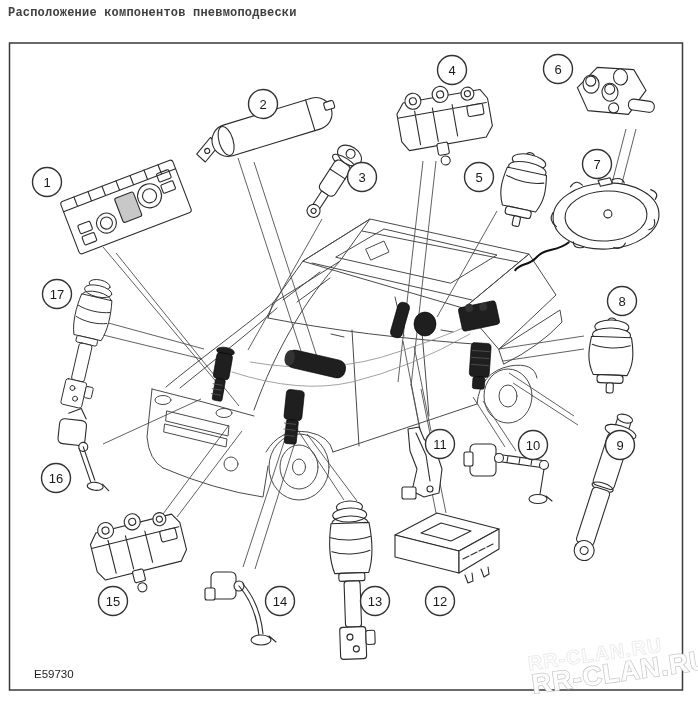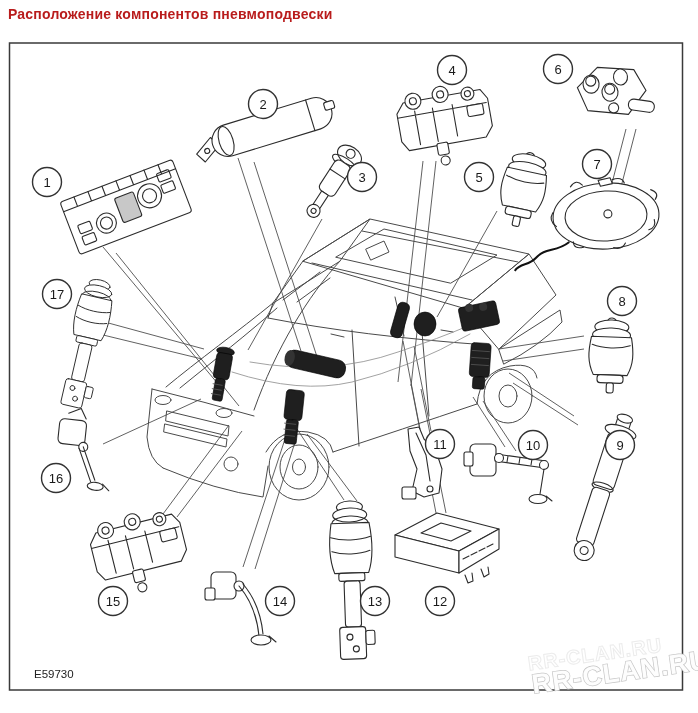--- a/index.html
+++ b/index.html
@@ -1,18 +1,18 @@
 <!DOCTYPE html>
 <html><head>
 <meta charset="utf-8">
 <style>
   html,body{margin:0;padding:0;background:#fff;}
   body{font-family:"Liberation Sans", sans-serif;}
   #page{position:relative;width:698px;height:713px;background:#fff;overflow:hidden;}
-  #fig-title{position:absolute;left:8px;top:6px;margin:0;font-size:14px;font-weight:bold;color:#b91c1c;letter-spacing:0.2px;}
+  #fig-title{position:absolute;left:8px;top:6px;margin:0;font-size:12px;font-weight:bold;color:#404040;letter-spacing:0.2px;font-family:Liberation Mono, monospace;}
   svg{position:absolute;left:0;top:0;}
   .ln{fill:none;stroke:#2b2b2b;stroke-width:1.1;stroke-linecap:round;stroke-linejoin:round;}
   .wt{fill:#ffffff;stroke:#2b2b2b;stroke-width:1.1;stroke-linecap:round;stroke-linejoin:round;}
   .car{fill:none;stroke:#4a4a4a;stroke-width:1;stroke-linecap:round;stroke-linejoin:round;}
   .pipe{fill:none;stroke:#8a8a8a;stroke-width:0.8;}
   .dark{fill:#1f1f1f;stroke:#000;stroke-width:0.6;}
   .dkln{fill:none;stroke:#555;stroke-width:0.8;}
   .leader{stroke:#4f4f4f;stroke-width:0.9;}
   .callout circle{fill:#fff;stroke:#333;stroke-width:1.4;}
   .callout text{font-size:13px;fill:#1a1a1a;text-anchor:middle;}

